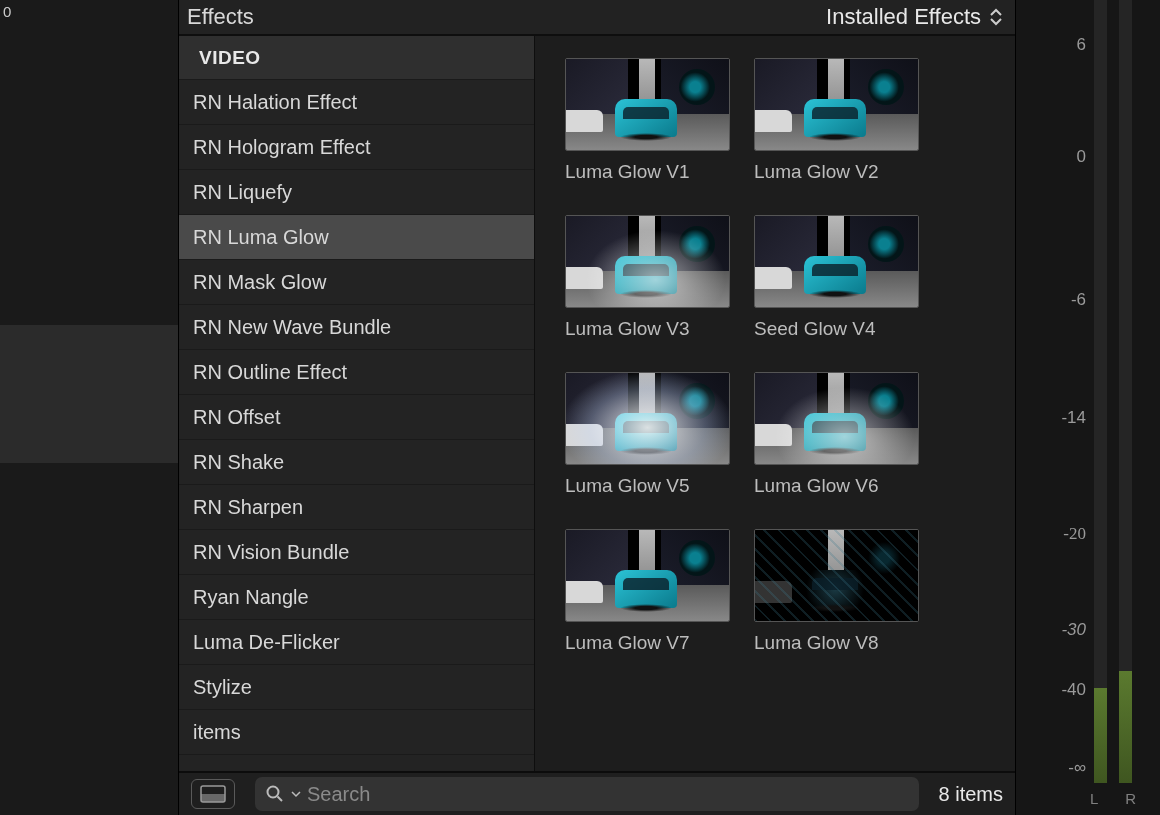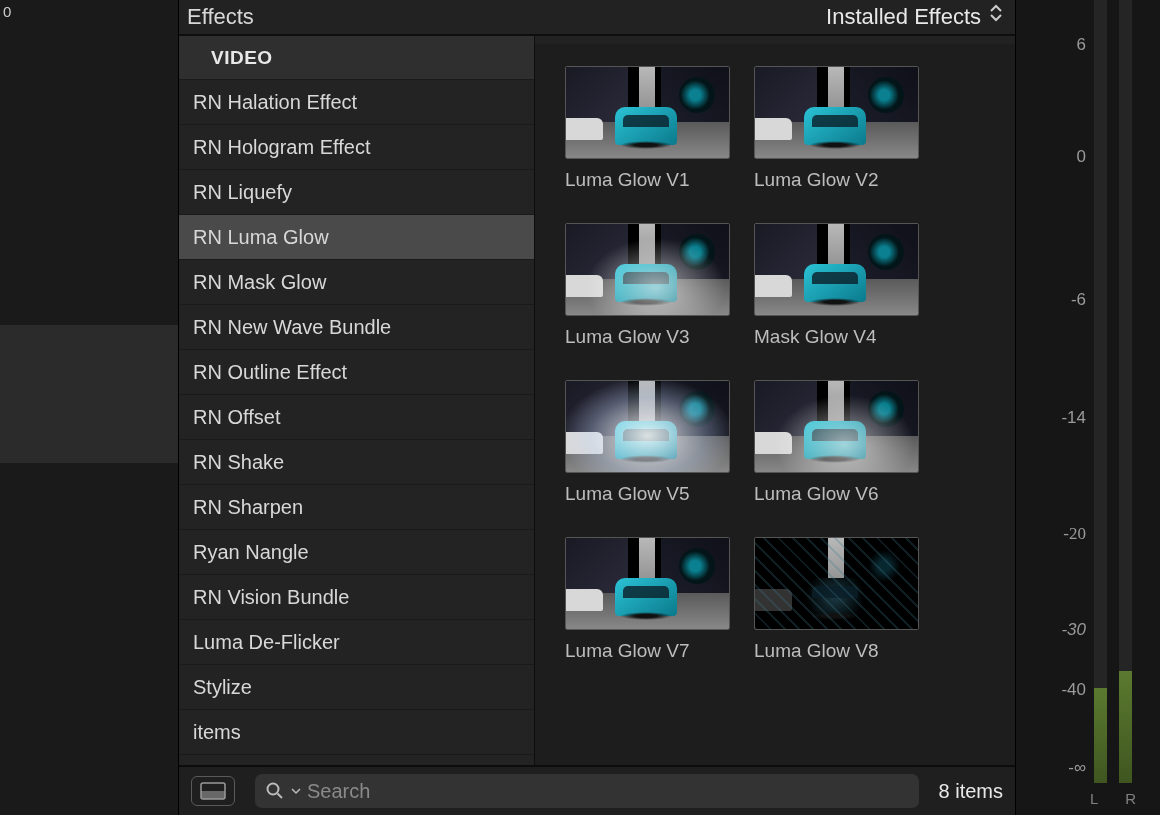--- a/index.html
+++ b/index.html
@@ -51,20 +51,21 @@
     padding: 0 12px 0 8px;
     background: #222;
     border-bottom: 2px solid #0e0e0e;
   }
   .header-title {
     font-size: 22px;
     color: #d8d8d8;
   }
   .header-dropdown {
     display: flex;
+    align-items: center;
     font-size: 22px;
     color: #e8e8e8;
     cursor: pointer;
   }
   .sort-icon {
     margin-left: 8px;
     display: inline-flex;
     flex-direction: column;
     align-items: center;
     line-height: 0;
@@ -80,21 +81,21 @@
   .sidebar {
     width: 356px;
     background: #232323;
     overflow: hidden;
     border-right: 1px solid #0e0e0e;
   }
   .sidebar-header {
     height: 44px;
     display: flex;
     align-items: center;
-    padding-left: 32px;
+    padding-left: 20px;
     background: #2f2f2f;
     font-size: 19px;
     font-weight: 600;
     color: #e8e8e8;
     letter-spacing: 0.5px;
     border-bottom: 1px solid #1a1a1a;
   }
   .sidebar-item {
     height: 45px;
     display: flex;
@@ -107,21 +108,20 @@
   }
   .sidebar-item.selected {
     background: #4a4a4a;
   }
   
   .grid {
     flex: 1;
     background: #1d1d1d;
     padding: 22px 8px 0 30px;
     overflow-y: auto;
-    margin-top: 8px;
   }
   .grid-row {
     display: flex;
     gap: 24px;
     margin-bottom: 32px;
   }
   .grid-item {
     width: 165px;
   }
   .thumb {
@@ -153,21 +153,21 @@
   .glow-bright .scene::after { content:""; position:absolute; inset:0; background:radial-gradient(ellipse at 55% 70%,rgba(255,255,255,0.6),transparent 55%); }
   .glow-extreme .scene::after { content:""; position:absolute; inset:0; background:radial-gradient(ellipse at 50% 60%,rgba(255,255,255,0.85),rgba(200,220,255,0.3) 50%,transparent 75%); }
   .dark-scene .scene .floor { background:#000; }
   .dark-scene .scene .wall-l,.dark-scene .scene .wall-r { background:#000; }
   .dark-scene .scene .car { background:radial-gradient(circle,#1a3a44,#000 80%); }
   .dark-scene .scene .whitecar { background:#333; }
   .dark-scene .scene .text { background:radial-gradient(circle at 45% 50%,#082830 20%,#000 60%); }
   .dark-scene .scene::after { content:""; position:absolute; inset:0; background:repeating-linear-gradient(45deg,rgba(60,120,140,0.25) 0 2px,transparent 2px 10px); }
   
   .footer {
-    height: 50px;
+    height: 44px;
     background: #1f1f1f;
     border-top: 2px solid #0c0c0c;
     display: flex;
     align-items: center;
     padding: 0 12px;
     gap: 20px;
   }
   .layout-toggle {
     width: 44px;
     height: 30px;
@@ -309,24 +309,24 @@
           <div class="sidebar-item">
             <span>RN Offset</span>
           </div>
           <div class="sidebar-item">
             <span>RN Shake</span>
           </div>
           <div class="sidebar-item">
             <span>RN Sharpen</span>
           </div>
           <div class="sidebar-item">
+            <span>RN Vision Bundle</span>
+          </div>
+          <div class="sidebar-item">
             <span>Ryan Nangle</span>
-          </div>
-          <div class="sidebar-item">
-            <span>RN Vision Bundle</span>
           </div>
           <div class="sidebar-item">
             <span>Luma De-Flicker</span>
           </div>
           <div class="sidebar-item">
             <span>Stylize</span>
           </div>
           <div class="sidebar-item">
             <span>items</span>
           </div>
@@ -383,21 +383,21 @@
               <div class="scene">
                 <div class="wall-l"></div>
                 <div class="wall-r"></div>
                 <div class="pillar"></div>
                 <div class="floor"></div>
                 <div class="whitecar"></div>
                 <div class="car"></div>
                 <div class="text"></div>
               </div>
             </div>
-            <div class="thumb-label">Mask Glow V4</div>
+            <div class="thumb-label">Seed Glow V4</div>
           </div>
         </div>
         <div class="grid-row">
           <div class="grid-item">
             <div class="thumb glow-extreme">
               <div class="scene">
                 <div class="wall-l"></div>
                 <div class="wall-r"></div>
                 <div class="pillar"></div>
                 <div class="floor"></div>

